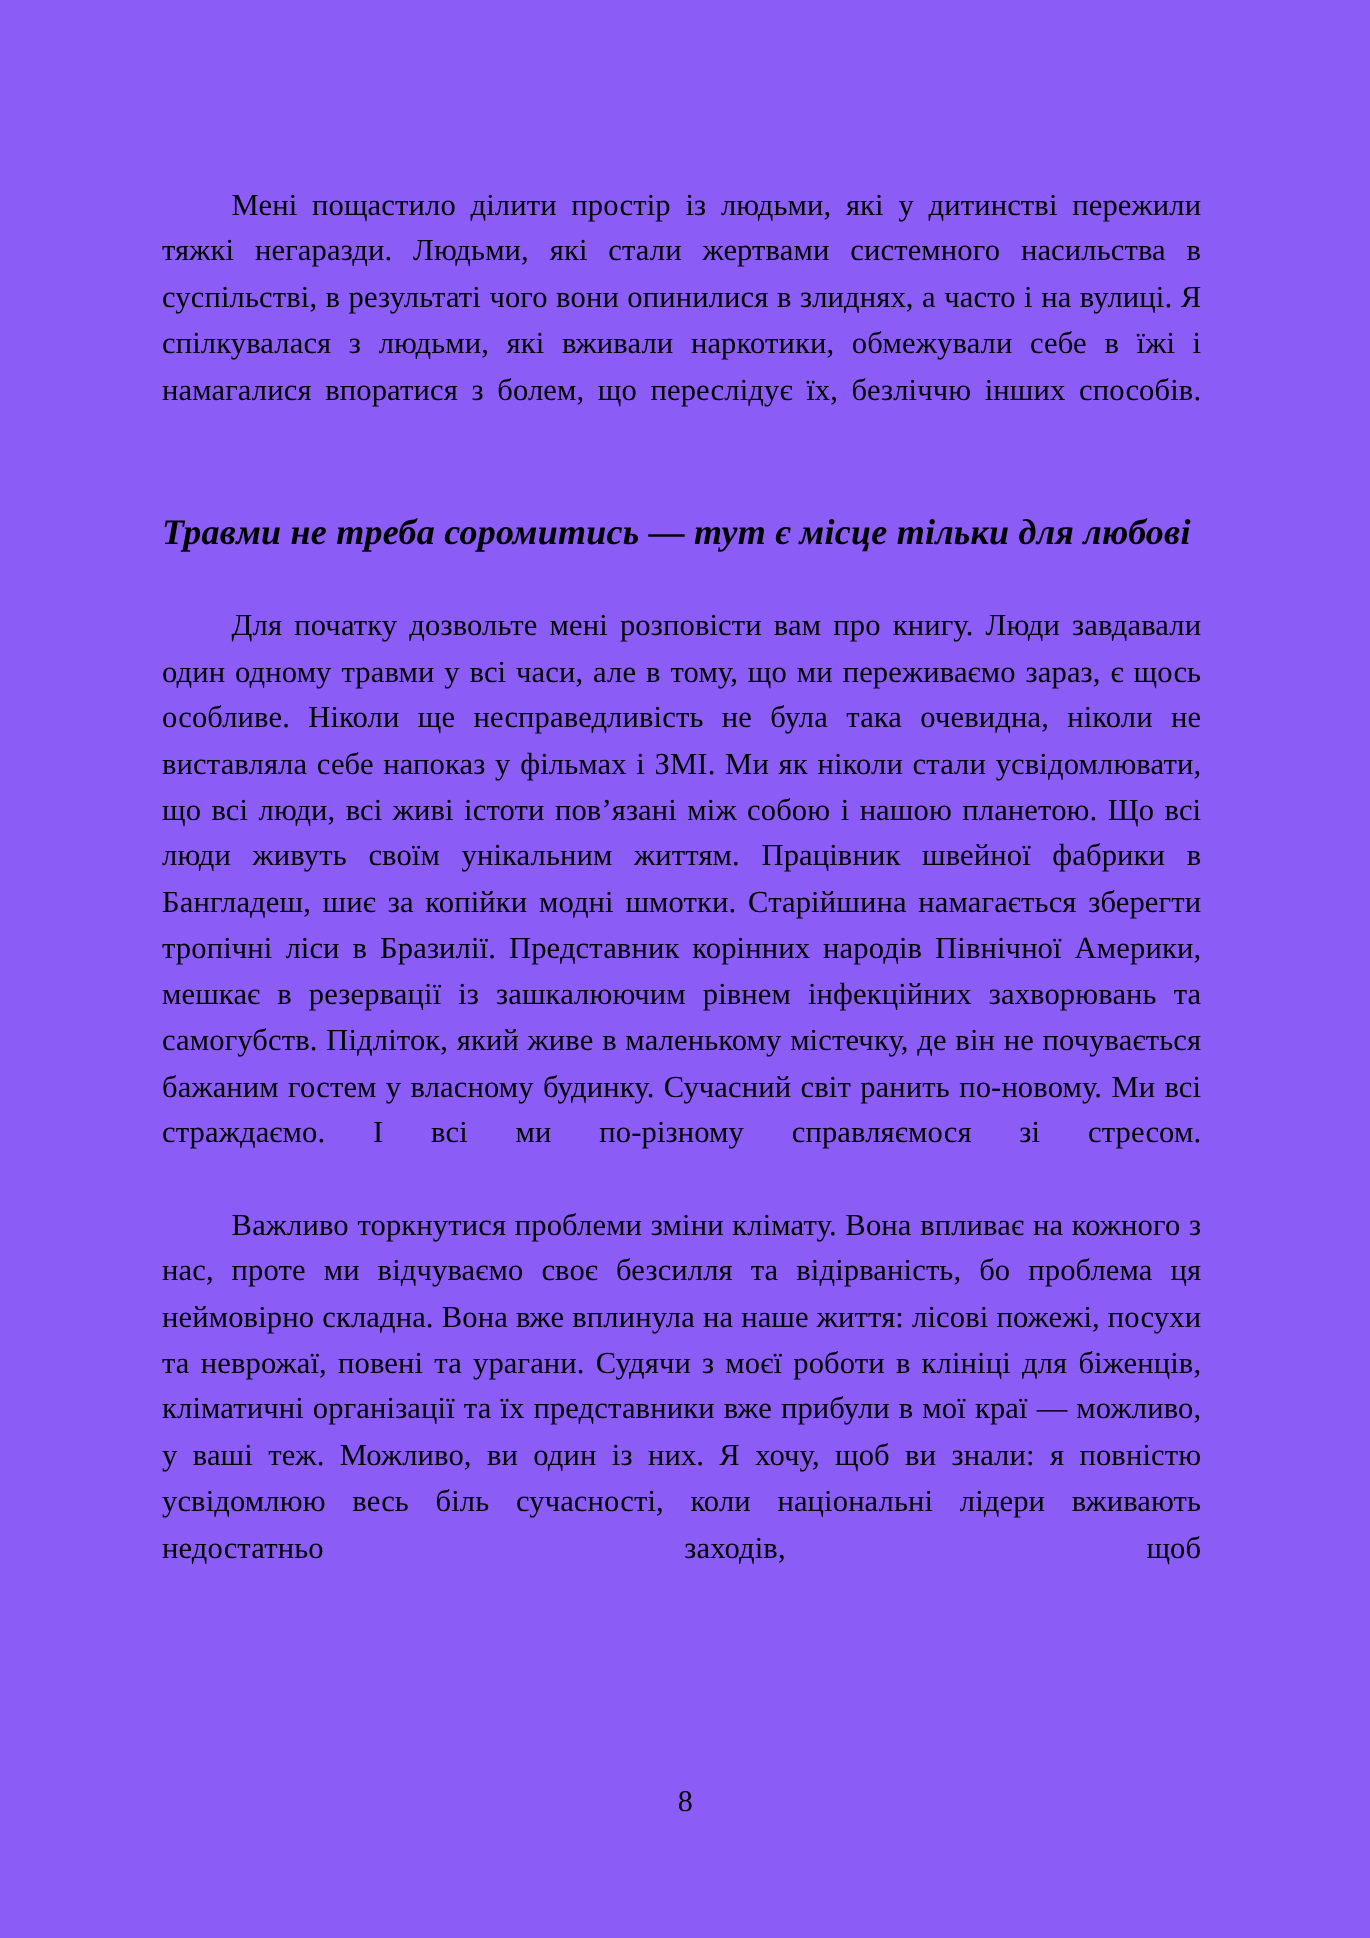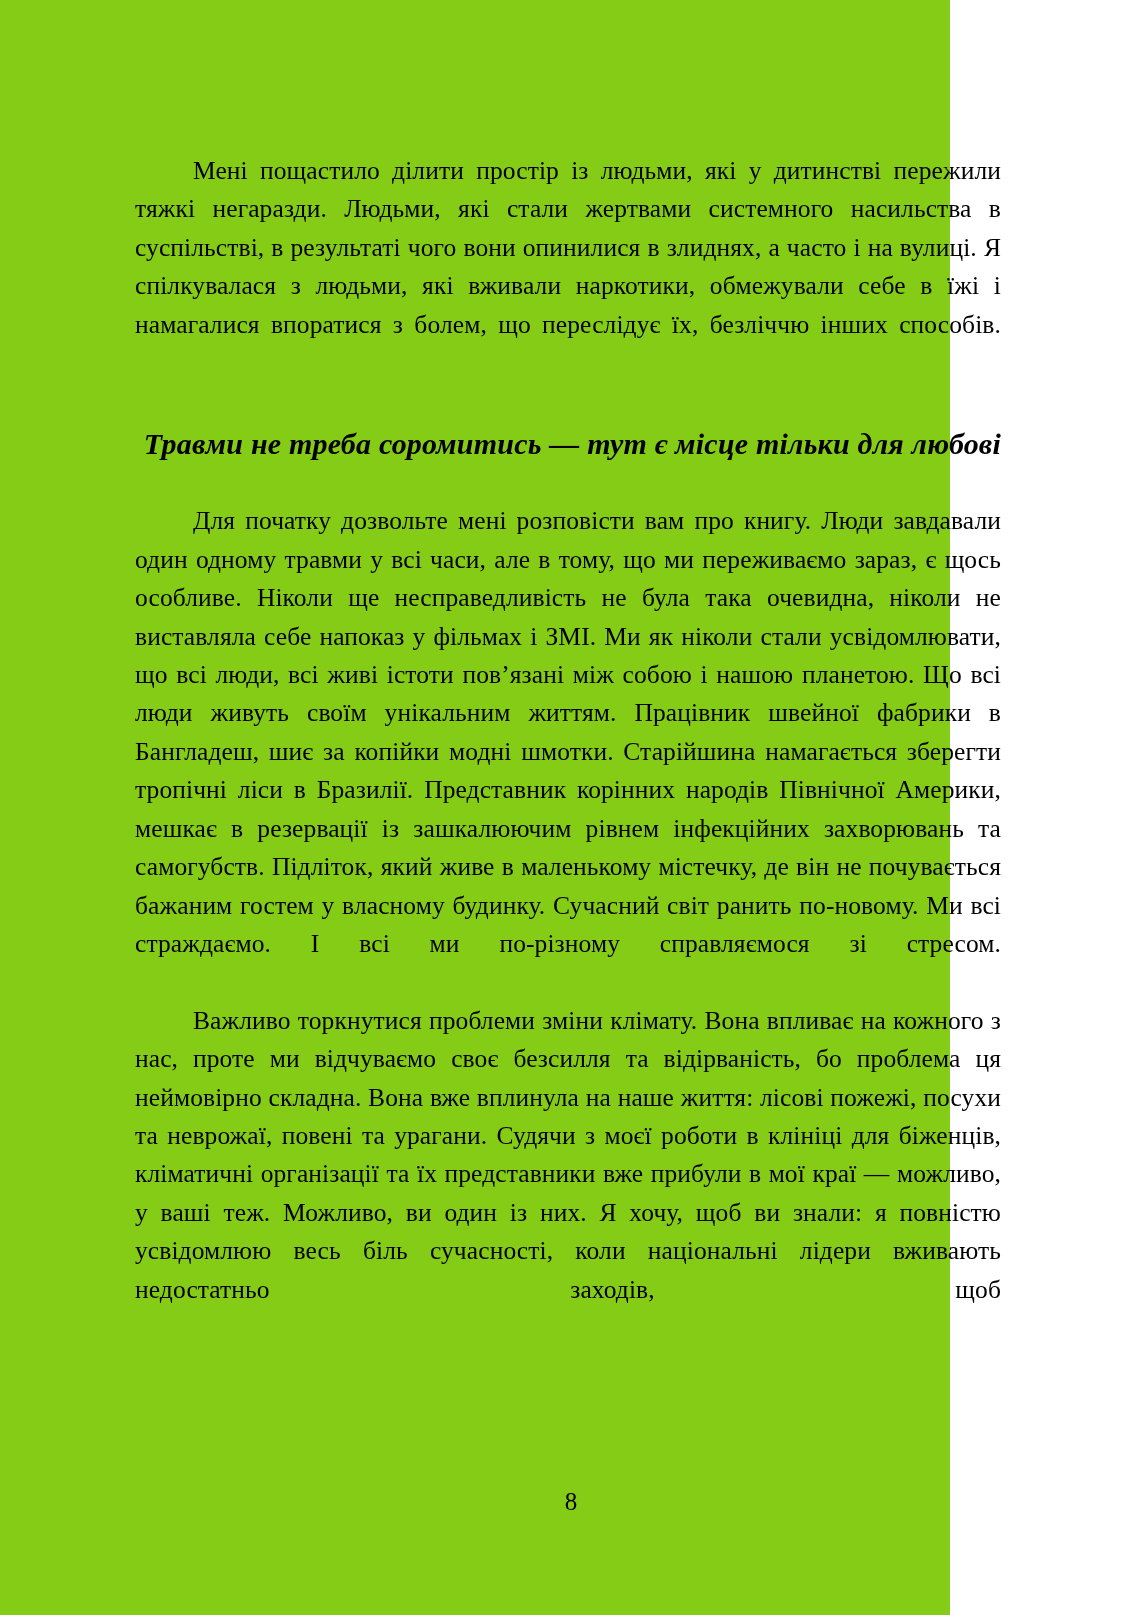--- a/index.html
+++ b/index.html
@@ -14,23 +14,23 @@
     overflow: hidden;
     font-family: "Liberation Serif", "DejaVu Serif", serif;
     color: #000000;
     -webkit-font-smoothing: none;
   }
 
   #page {
     position: absolute;
     left: 0;
     top: 0;
-    width: 950px;
+    width: 1142px;
     height: 1615px;
-    background: #84cc16;
+    background: #8b5cf6;
   }
 
   #text-column {
     position: absolute;
     left: 135px;
     top: 152px;
     width: 866px;
   }
 
   .para {
@@ -51,21 +51,21 @@
     display: inline-block;
     width: 100%;
   }
 
   .section-heading {
     margin: 0;
     font-size: 30px;
     line-height: 44px;
     font-weight: bold;
     font-style: italic;
-    text-align: right;
+    text-align: left;
     text-indent: 0;
     letter-spacing: 0.2px;
   }
 
   .gap-before-heading { height: 40px; }
   .gap-after-heading  { height: 36px; }
 
   #page-number {
     position: absolute;
     left: 0;

